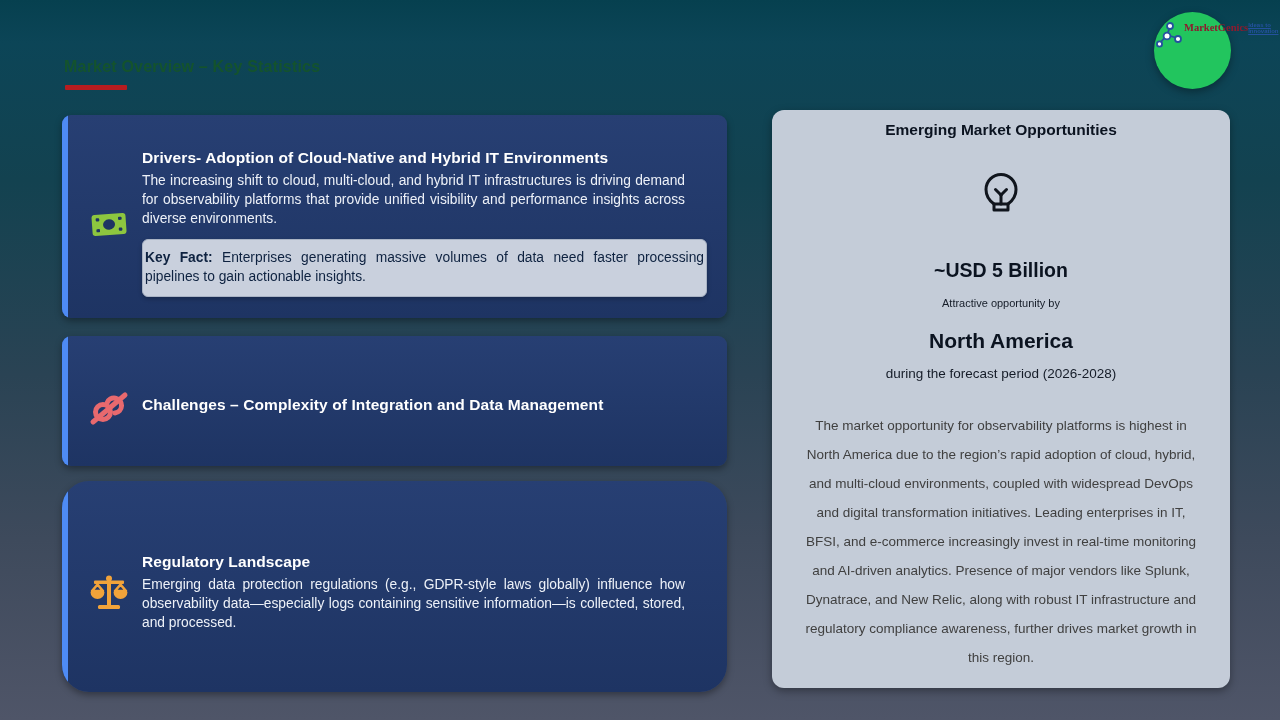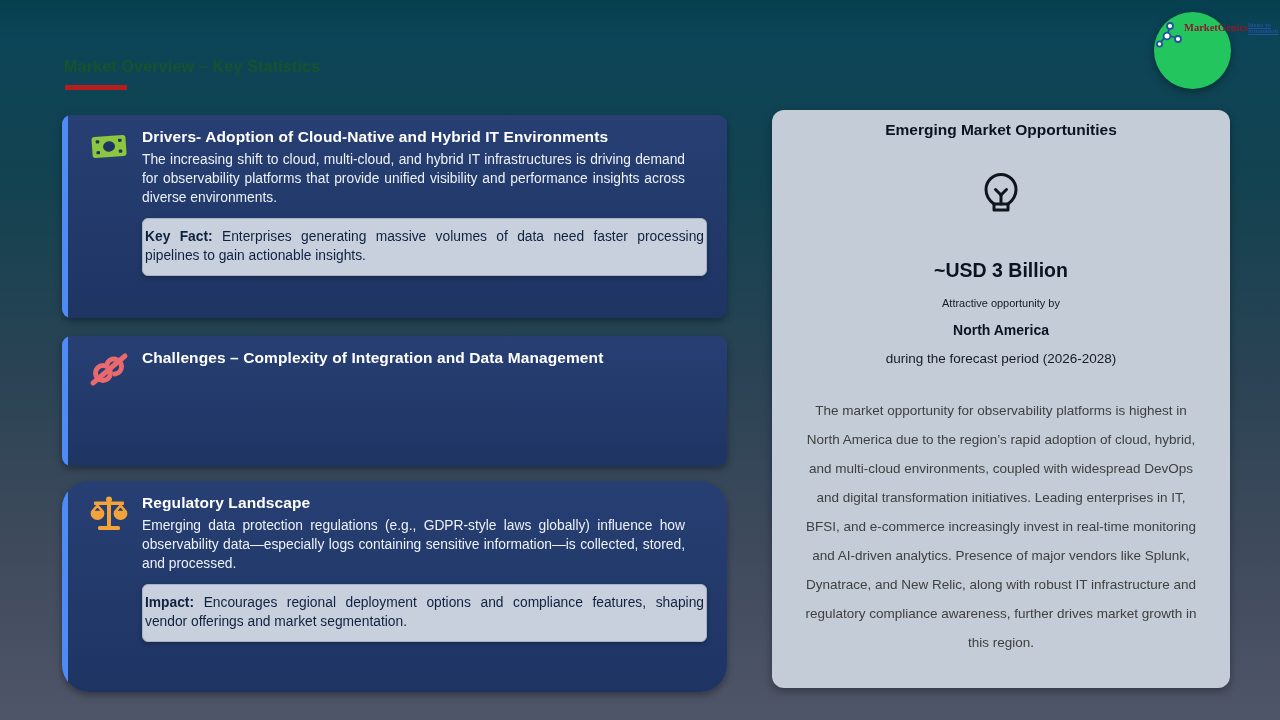--- a/index.html
+++ b/index.html
@@ -36,21 +36,21 @@
   .logo-tagline {
     color: #24519e; font-size: 6px; font-weight: bold;
     text-decoration: underline; margin-top: 1px;
   }
 
   
   .left-col {
     position: absolute; left: 62px; top: 115px; width: 665px;
   }
   .card {
-    display: flex; align-items: flex-start;
+    display: flex; align-items: center;
     background: linear-gradient(180deg, #27407457 , #1d34600a), #22396a;
     background: linear-gradient(180deg, #273f73, #1e3463);
     border-radius: 9px;
     box-shadow: 0 3px 7px rgba(0,0,0,0.35);
     overflow: hidden;
     position: relative;
   }
   .card-stripe {
     position: absolute; left: 0; top: 0; bottom: 0; width: 6px;
     background: #4e8bf5; border-radius: 9px 0 0 9px;
@@ -92,21 +92,21 @@
     border-radius: 12px;
     box-shadow: 0 3px 8px rgba(0,0,0,0.35);
     padding: 11px 14px;
     text-align: center;
     color: #151c28;
   }
   .opp-header { font-size: 15.5px; font-weight: bold; color: #0b1320; }
   .opp-bulb { margin-top: 31px; }
   .opp-value { margin-top: 33px; font-size: 19.5px; font-weight: bold; color: #0b1320; }
   .opp-subtitle { margin-top: 15px; font-size: 11px; }
-  .opp-region { margin-top: 13px; font-size: 14px; font-weight: bold; color: #0b1320; }
+  .opp-region { margin-top: 20px; font-size: 21px; font-weight: bold; color: #0b1320; }
   .opp-period { margin-top: 13px; font-size: 13.5px; }
   .opp-description {
     margin: 30px 12px 0 12px;
     font-size: 13.5px; line-height: 2.15;
     color: #404040;
   }
 </style>
 </head>
 <body>
 
@@ -187,40 +187,36 @@
         </g>
         <g stroke="#f2a33a" stroke-width="2.6" fill="none" stroke-linejoin="round">
           <path d="M9.5 10.5 L4 17 H15 Z"></path>
           <path d="M32.5 10.5 L27 17 H38 Z"></path>
         </g>
       </svg>
     </div>
     <div class="text-col">
       <div class="card-title">Regulatory Landscape</div>
       <div class="card-body">Emerging data protection regulations (e.g., GDPR-style laws globally) influence how observability data—especially logs containing sensitive information—is collected, stored, and processed.</div>
-      <div class="callout">
-        <b>Impact:</b>
-        <span>Encourages regional deployment options and compliance features, shaping vendor offerings and market segmentation.</span>
-      </div>
     </div>
   </div>
 
 </div>
 
 <div class="opp-panel">
   <div class="opp-header">Emerging Market Opportunities</div>
   <div class="opp-bulb">
     <svg width="52" height="52" viewBox="0 0 52 52">
       <g stroke="#10151d" stroke-width="3" fill="none" stroke-linecap="round" stroke-linejoin="round">
         <path d="M19 34 C 13.5 30 11 25 11 19.5 A15 15 0 0 1 41 19.5 C 41 25 38.5 30 33 34"></path>
         <rect x="19" y="34" width="14" height="6"></rect>
         <line x1="26" y1="34" x2="26" y2="25"></line>
         <line x1="26" y1="25" x2="20.5" y2="19.5"></line>
         <line x1="26" y1="25" x2="31.5" y2="19.5"></line>
       </g>
     </svg>
   </div>
-  <div class="opp-value">~USD 3 Billion</div>
+  <div class="opp-value">~USD 5 Billion</div>
   <div class="opp-subtitle">Attractive opportunity by</div>
   <div class="opp-region">North America</div>
   <div class="opp-period">during the forecast period (2026-2028)</div>
   <div class="opp-description">The market opportunity for observability platforms is highest in North America due to the region’s rapid adoption of cloud, hybrid, and multi-cloud environments, coupled with widespread DevOps and digital transformation initiatives. Leading enterprises in IT, BFSI, and e-commerce increasingly invest in real-time monitoring and AI-driven analytics. Presence of major vendors like Splunk, Dynatrace, and New Relic, along with robust IT infrastructure and regulatory compliance awareness, further drives market growth in this region.</div>
 </div>
 
 </body></html>

